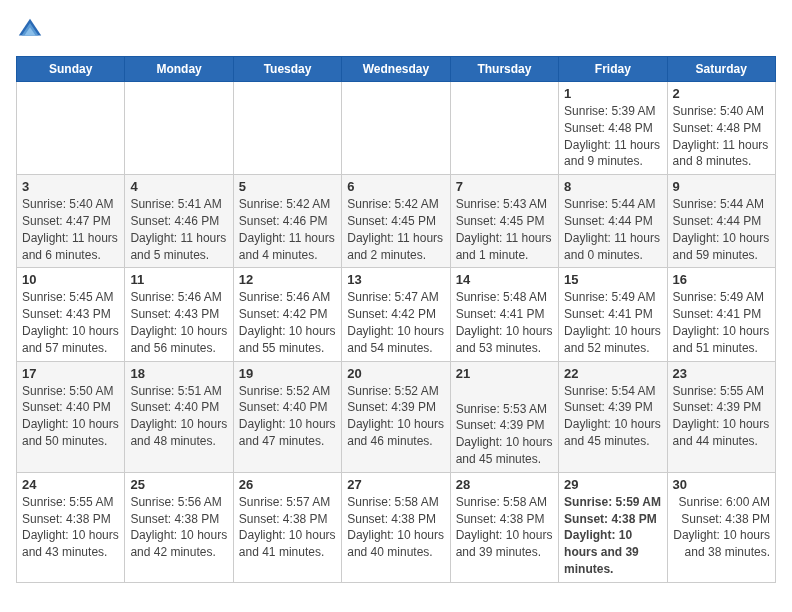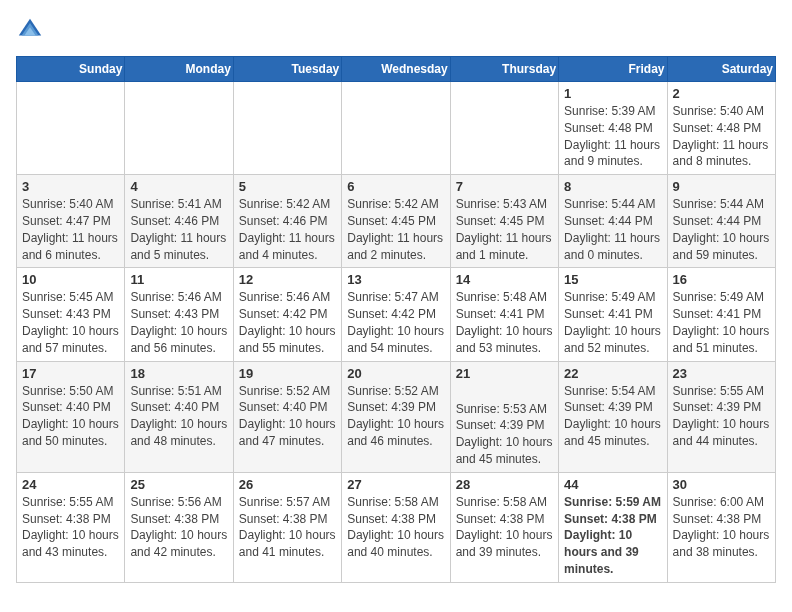--- a/index.html
+++ b/index.html
@@ -56,22 +56,22 @@
     table {
       width: 100%;
       border-collapse: collapse;
       table-layout: fixed;
     }
     thead tr th {
       background: #2a6ab5;
       color: #fff;
       font-size: 12px;
       font-weight: bold;
-      padding: 5px 2px;
-      text-align: right;
+      padding: 5px 20px;
+      text-align: center;
       border: 1px solid #1a5aa5;
     }
     tbody tr td {
       border: 1px solid #ccc;
       vertical-align: top;
       padding: 4px 5px;
       font-size: 10px;
       color: #333;
       height: 80px;
       background: #fff;
@@ -311,28 +311,28 @@
 Sunset: 4:38 PM
 Daylight: 10 hours and 40 minutes.</div>
         </td>
         <td>
           <span class="day-num">28</span>
           <div class="day-info" style="white-space: pre-line;">Sunrise: 5:58 AM
 Sunset: 4:38 PM
 Daylight: 10 hours and 39 minutes.</div>
         </td>
         <td>
-          <span class="day-num">44</span>
+          <span class="day-num">29</span>
           <div class="day-info" style="white-space: pre-line; font-weight: bold;">Sunrise: 5:59 AM
 Sunset: 4:38 PM
 Daylight: 10 hours and 39 minutes.</div>
         </td>
         <td>
           <span class="day-num">30</span>
-          <div class="day-info" style="white-space: pre-line;">Sunrise: 6:00 AM
+          <div class="day-info" style="white-space: pre-line; text-align: right;">Sunrise: 6:00 AM
 Sunset: 4:38 PM
 Daylight: 10 hours and 38 minutes.</div>
         </td>
       </tr>
     </tbody>
 </table>
 
 <div class="footer">
   <span></span>
 </div>

